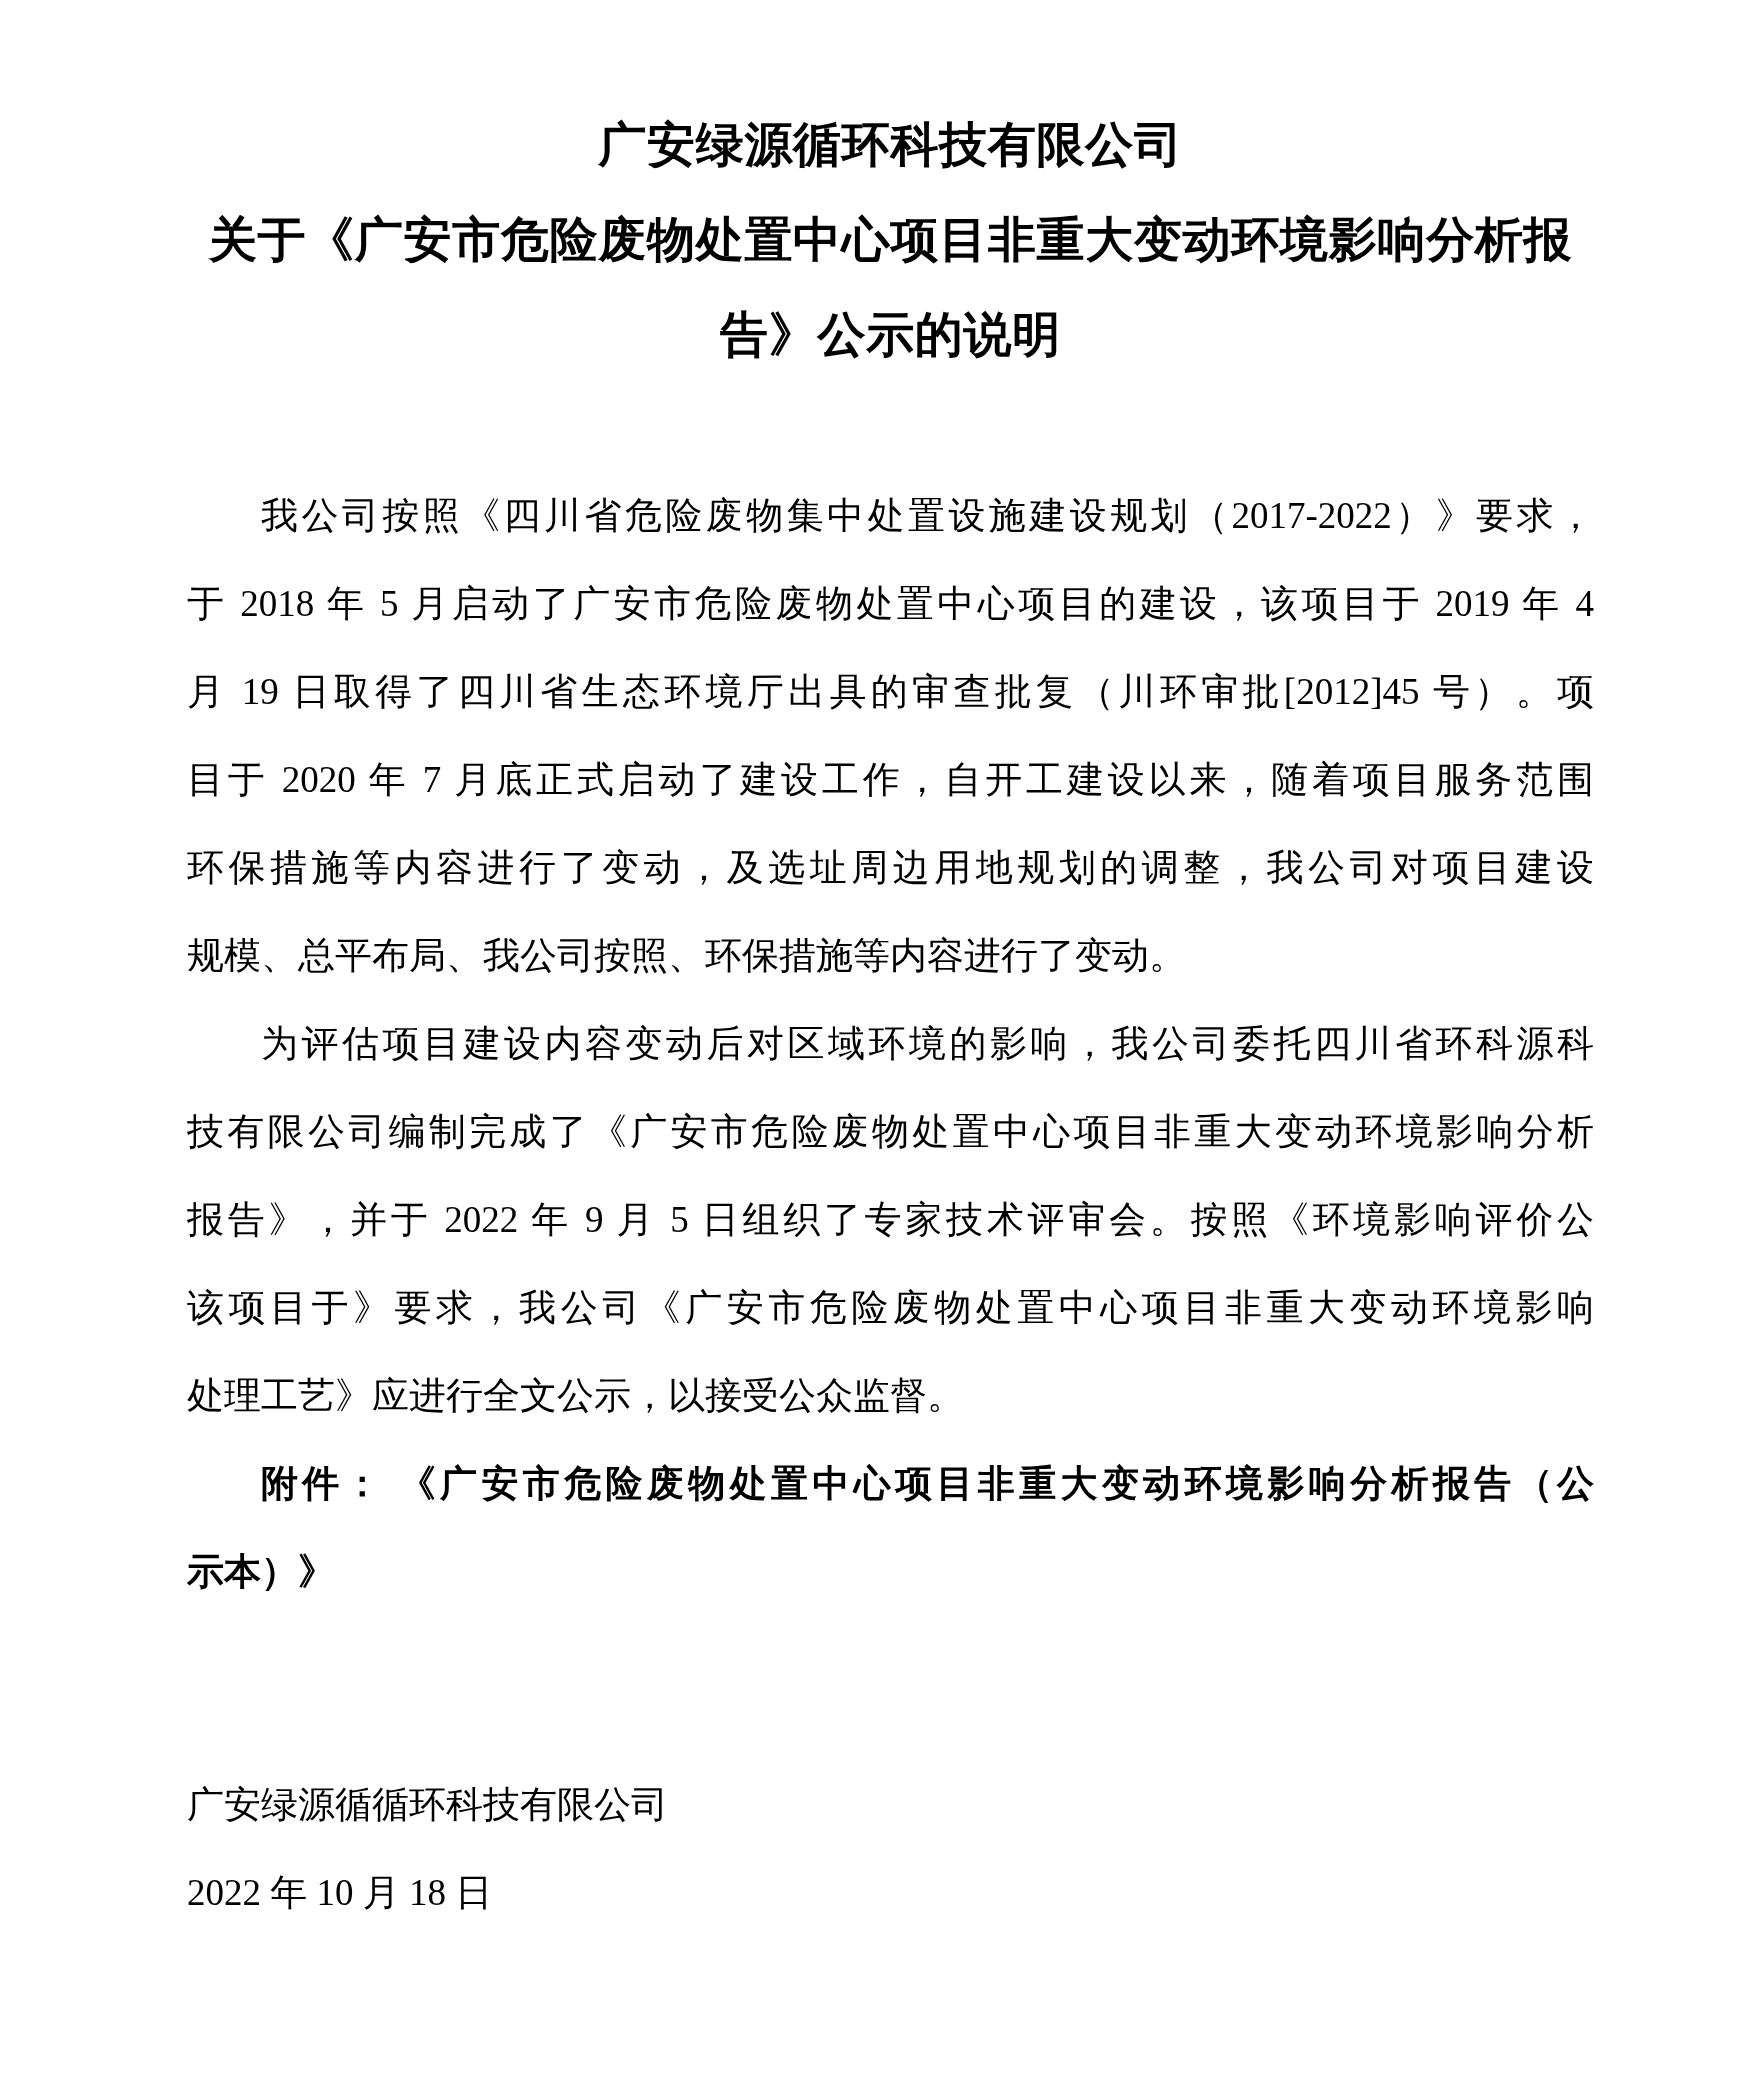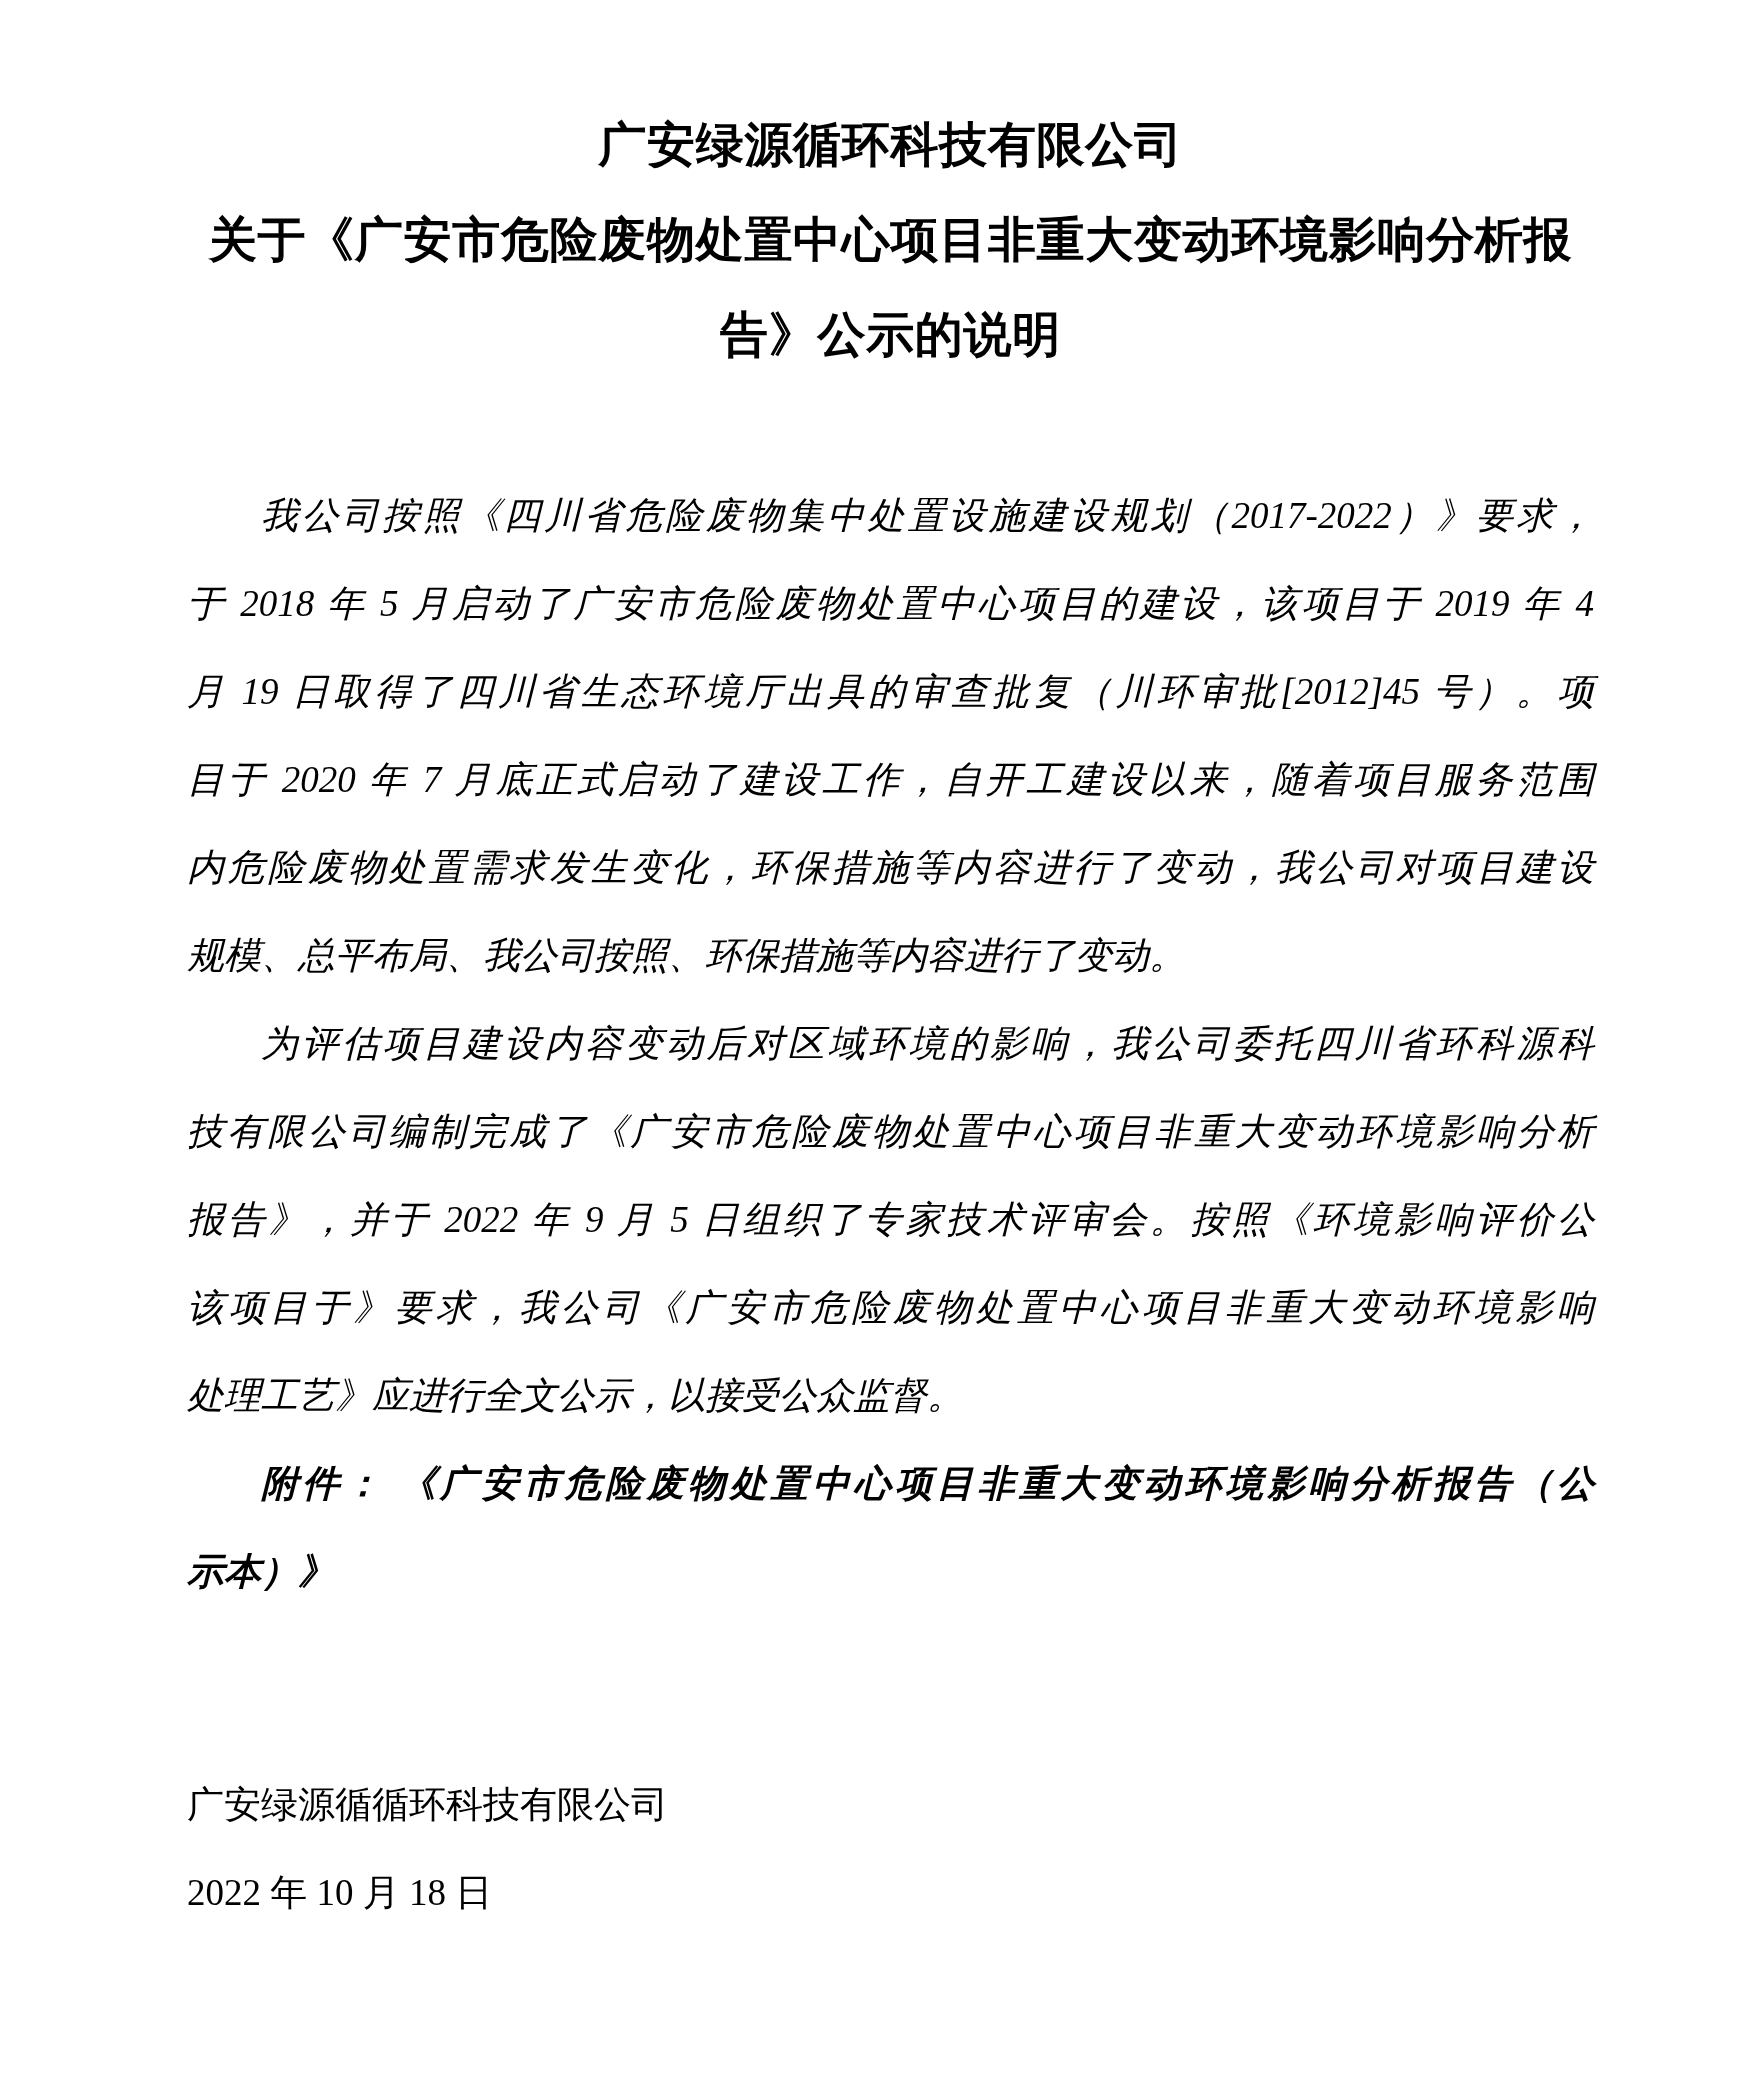--- a/index.html
+++ b/index.html
@@ -28,21 +28,20 @@
     line-height: 95px;
     text-align: center;
     letter-spacing: 0.7px;
   }
   .title-line { white-space: nowrap; }
   
   .body-block {
     margin-top: 90px;
     font-size: 37px;
     line-height: 88px;
-    font-style: italic;
   }
   .line {
     white-space: nowrap;
   }
   .line.full {
     text-align: justify;
     text-align-last: justify;
     white-space: normal;
   }
   .line.last {
@@ -75,21 +74,21 @@
       <div class="title-line">告》公示的说明</div>
     </h1>
 
     <div class="body-block">
 
       <div class="para">
         <div class="line full indent">我公司按照《四川省危险废物集中处置设施建设规划（2017-2022）》要求，</div>
         <div class="line full">于 2018 年 5 月启动了广安市危险废物处置中心项目的建设，该项目于 2019 年 4</div>
         <div class="line full">月 19 日取得了四川省生态环境厅出具的审查批复（川环审批[2012]45 号）。项</div>
         <div class="line full">目于 2020 年 7 月底正式启动了建设工作，自开工建设以来，随着项目服务范围</div>
-        <div class="line full">内危险废物处置需求发生变化，环保措施等内容进行了变动，我公司对项目建设</div>
+        <div class="line full">环保措施等内容进行了变动，及选址周边用地规划的调整，我公司对项目建设</div>
         <div class="line last">规模、总平布局、我公司按照、环保措施等内容进行了变动。</div>
       </div>
 
       <div class="para">
         <div class="line full indent">为评估项目建设内容变动后对区域环境的影响，我公司委托四川省环科源科</div>
         <div class="line full">技有限公司编制完成了《广安市危险废物处置中心项目非重大变动环境影响分析</div>
         <div class="line full">报告》，并于 2022 年 9 月 5 日组织了专家技术评审会。按照《环境影响评价公</div>
         <div class="line full">该项目于》要求，我公司《广安市危险废物处置中心项目非重大变动环境影响</div>
         <div class="line last">处理工艺》应进行全文公示，以接受公众监督。</div>
       </div>

